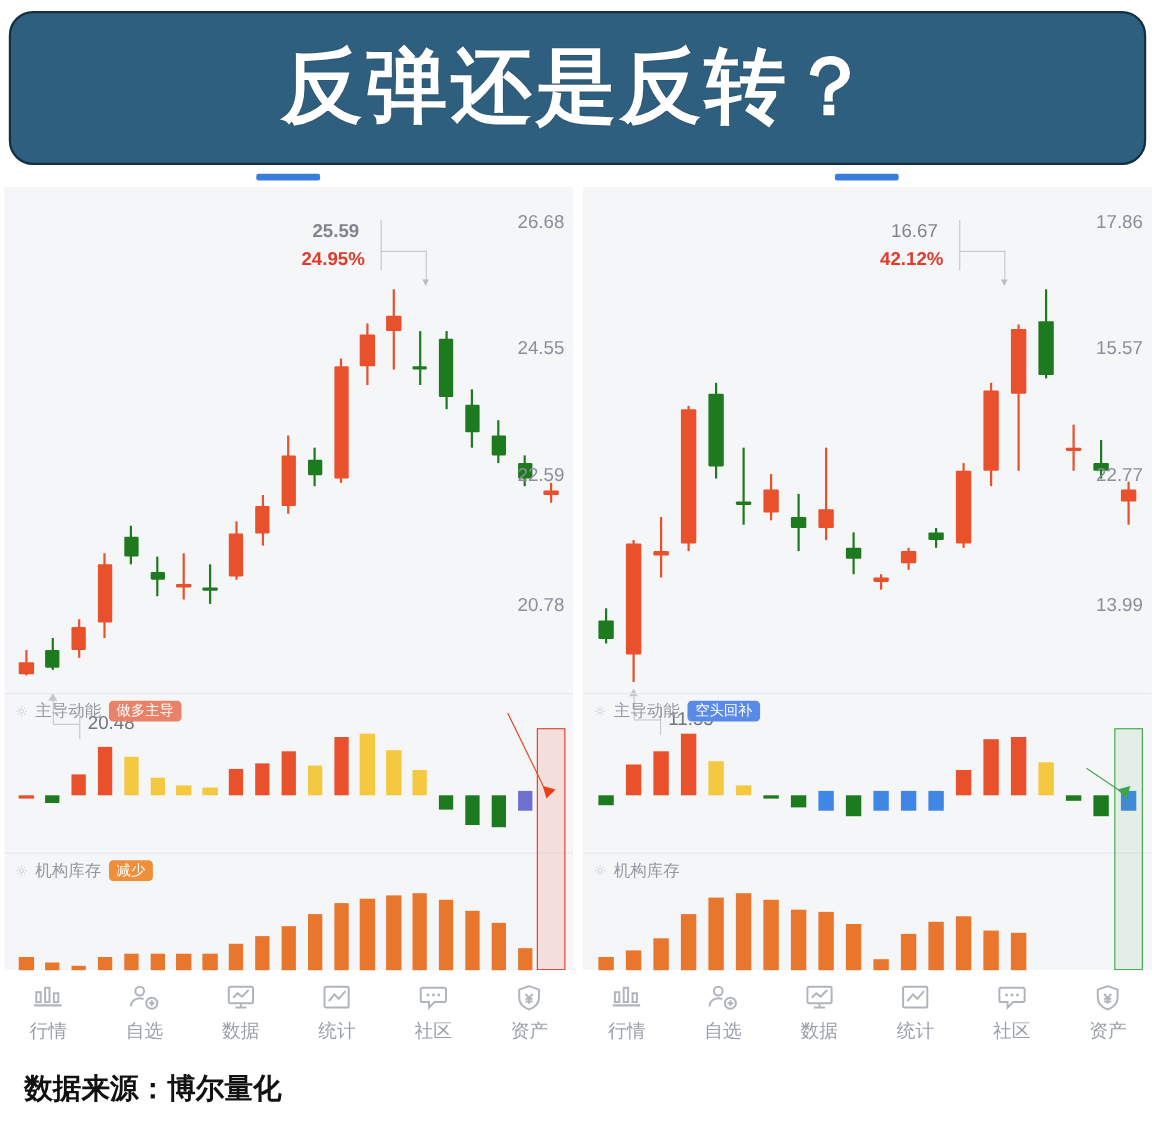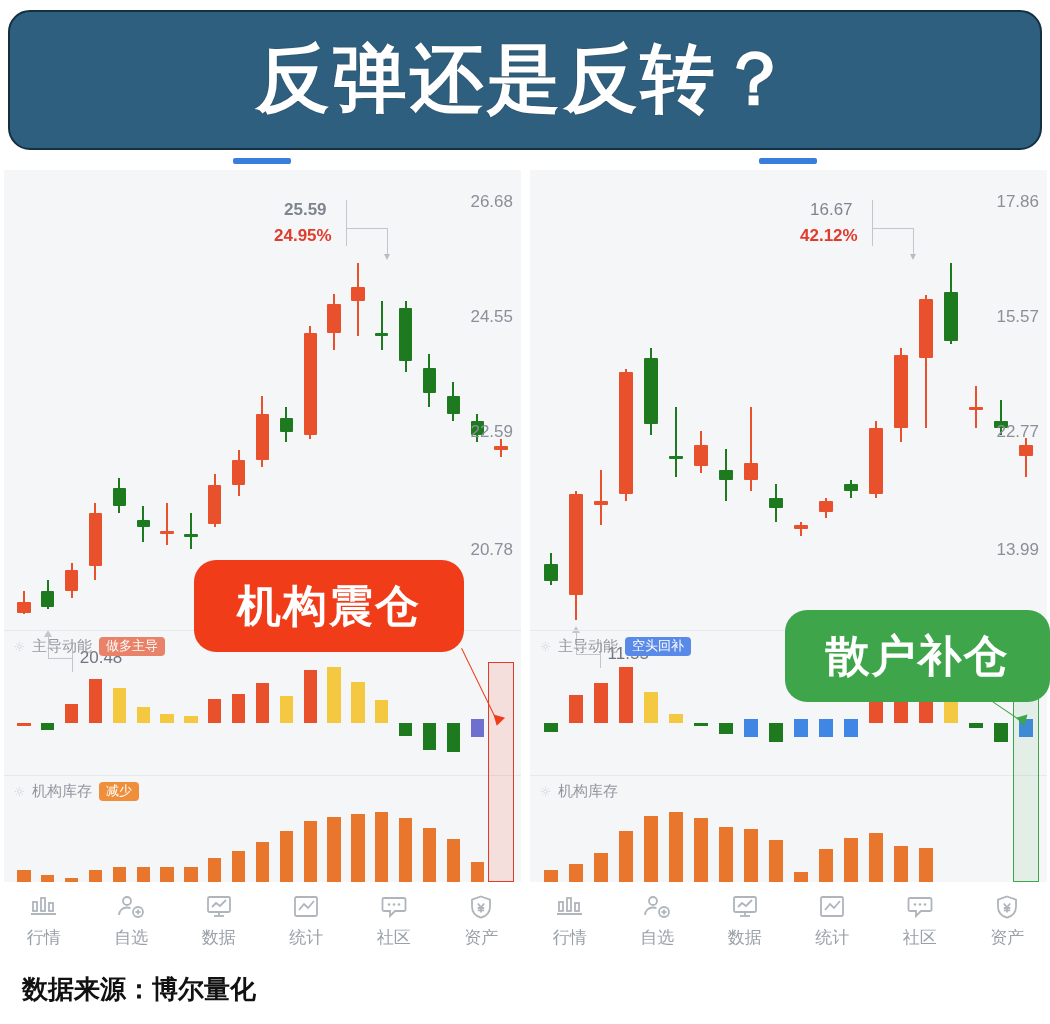--- a/index.html
+++ b/index.html
@@ -240,21 +240,20 @@
             <div class="ibar" style="background: rgb(232, 118, 44); left: 323.391px; width: 13.36px; top: 10.7333px; height: 66.2667px;"></div>
             <div class="ibar" style="background: rgb(232, 118, 44); left: 347.249px; width: 13.36px; top: 7.57778px; height: 69.4222px;"></div>
             <div class="ibar" style="background: rgb(232, 118, 44); left: 371.106px; width: 13.36px; top: 6px; height: 71px;"></div>
             <div class="ibar" style="background: rgb(232, 118, 44); left: 394.963px; width: 13.36px; top: 12.3111px; height: 64.6889px;"></div>
             <div class="ibar" style="background: rgb(232, 118, 44); left: 418.82px; width: 13.36px; top: 21.7778px; height: 55.2222px;"></div>
             <div class="ibar" style="background: rgb(232, 118, 44); left: 442.677px; width: 13.36px; top: 32.8222px; height: 44.1778px;"></div>
             <div class="ibar" style="background: rgb(232, 118, 44); left: 466.534px; width: 13.36px; top: 56.4889px; height: 20.5111px;"></div>
           </div>
         </div>
         <div class="hl-box" style="border: 1.5px solid rgb(224, 59, 44); background: rgba(240, 60, 24, 0.12); left: 484.391px; width: 25.36px; top: 492px; height: 220px;"></div>
-        <div class="callout" style="background: rgb(240, 60, 24); left: 190px; top: 390px; width: 270px; height: 92px;">机构震仓</div>
         <div class="callout-line" style="border-top-color: rgb(240, 60, 24); left: 458px; top: 478px; width: 82.3234px; transform: rotate(64.013deg);"></div>
         <div class="ann-arrow" style="left: 488.071px; top: 546px; border-left: 6px solid transparent; border-right: 6px solid transparent; border-top: 10px solid rgb(240, 60, 24); transform: rotate(15deg);"></div>
       </div>
       <div class="bottom-nav">
         <div class="nav-item">
           <div class="nav-icon"><svg viewBox="0 0 30 26" width="30" height="26">
               <g fill="none" stroke="#b0b5bc" stroke-width="1.8">
                 <rect x="4" y="8" width="4" height="9"></rect>
                 <rect x="12" y="4" width="4" height="13"></rect>
                 <rect x="20" y="9" width="4" height="8"></rect>
@@ -476,21 +475,20 @@
             <div class="ibar" style="background: rgb(232, 118, 44); left: 238.961px; width: 14.028px; top: 34.0263px; height: 42.9737px;"></div>
             <div class="ibar" style="background: rgb(232, 118, 44); left: 264.011px; width: 14.028px; top: 65.7895px; height: 11.2105px;"></div>
             <div class="ibar" style="background: rgb(232, 118, 44); left: 289.061px; width: 14.028px; top: 43.3684px; height: 33.6316px;"></div>
             <div class="ibar" style="background: rgb(232, 118, 44); left: 314.111px; width: 14.028px; top: 32.1579px; height: 44.8421px;"></div>
             <div class="ibar" style="background: rgb(232, 118, 44); left: 339.161px; width: 14.028px; top: 26.5526px; height: 50.4474px;"></div>
             <div class="ibar" style="background: rgb(232, 118, 44); left: 364.211px; width: 14.028px; top: 39.6316px; height: 37.3684px;"></div>
             <div class="ibar" style="background: rgb(232, 118, 44); left: 389.261px; width: 14.028px; top: 41.5px; height: 35.5px;"></div>
           </div>
         </div>
         <div class="hl-box" style="border: 1.5px solid rgb(63, 165, 74); background: rgba(63, 165, 74, 0.1); left: 483.461px; width: 26.028px; top: 492px; height: 220px;"></div>
-        <div class="callout" style="background: rgb(63, 165, 74); left: 255px; top: 440px; width: 265px; height: 92px;">散户补仓</div>
         <div class="callout-line" style="border-top-color: rgb(63, 165, 74); left: 458px; top: 528px; width: 42.8308px; transform: rotate(34.0796deg);"></div>
         <div class="ann-arrow" style="left: 487.475px; top: 546px; border-left: 6px solid transparent; border-right: 6px solid transparent; border-top: 10px solid rgb(63, 165, 74); transform: rotate(-15deg);"></div>
       </div>
       <div class="bottom-nav">
         <div class="nav-item">
           <div class="nav-icon"><svg viewBox="0 0 30 26" width="30" height="26">
               <g fill="none" stroke="#b0b5bc" stroke-width="1.8">
                 <rect x="4" y="8" width="4" height="9"></rect>
                 <rect x="12" y="4" width="4" height="13"></rect>
                 <rect x="20" y="9" width="4" height="8"></rect>

